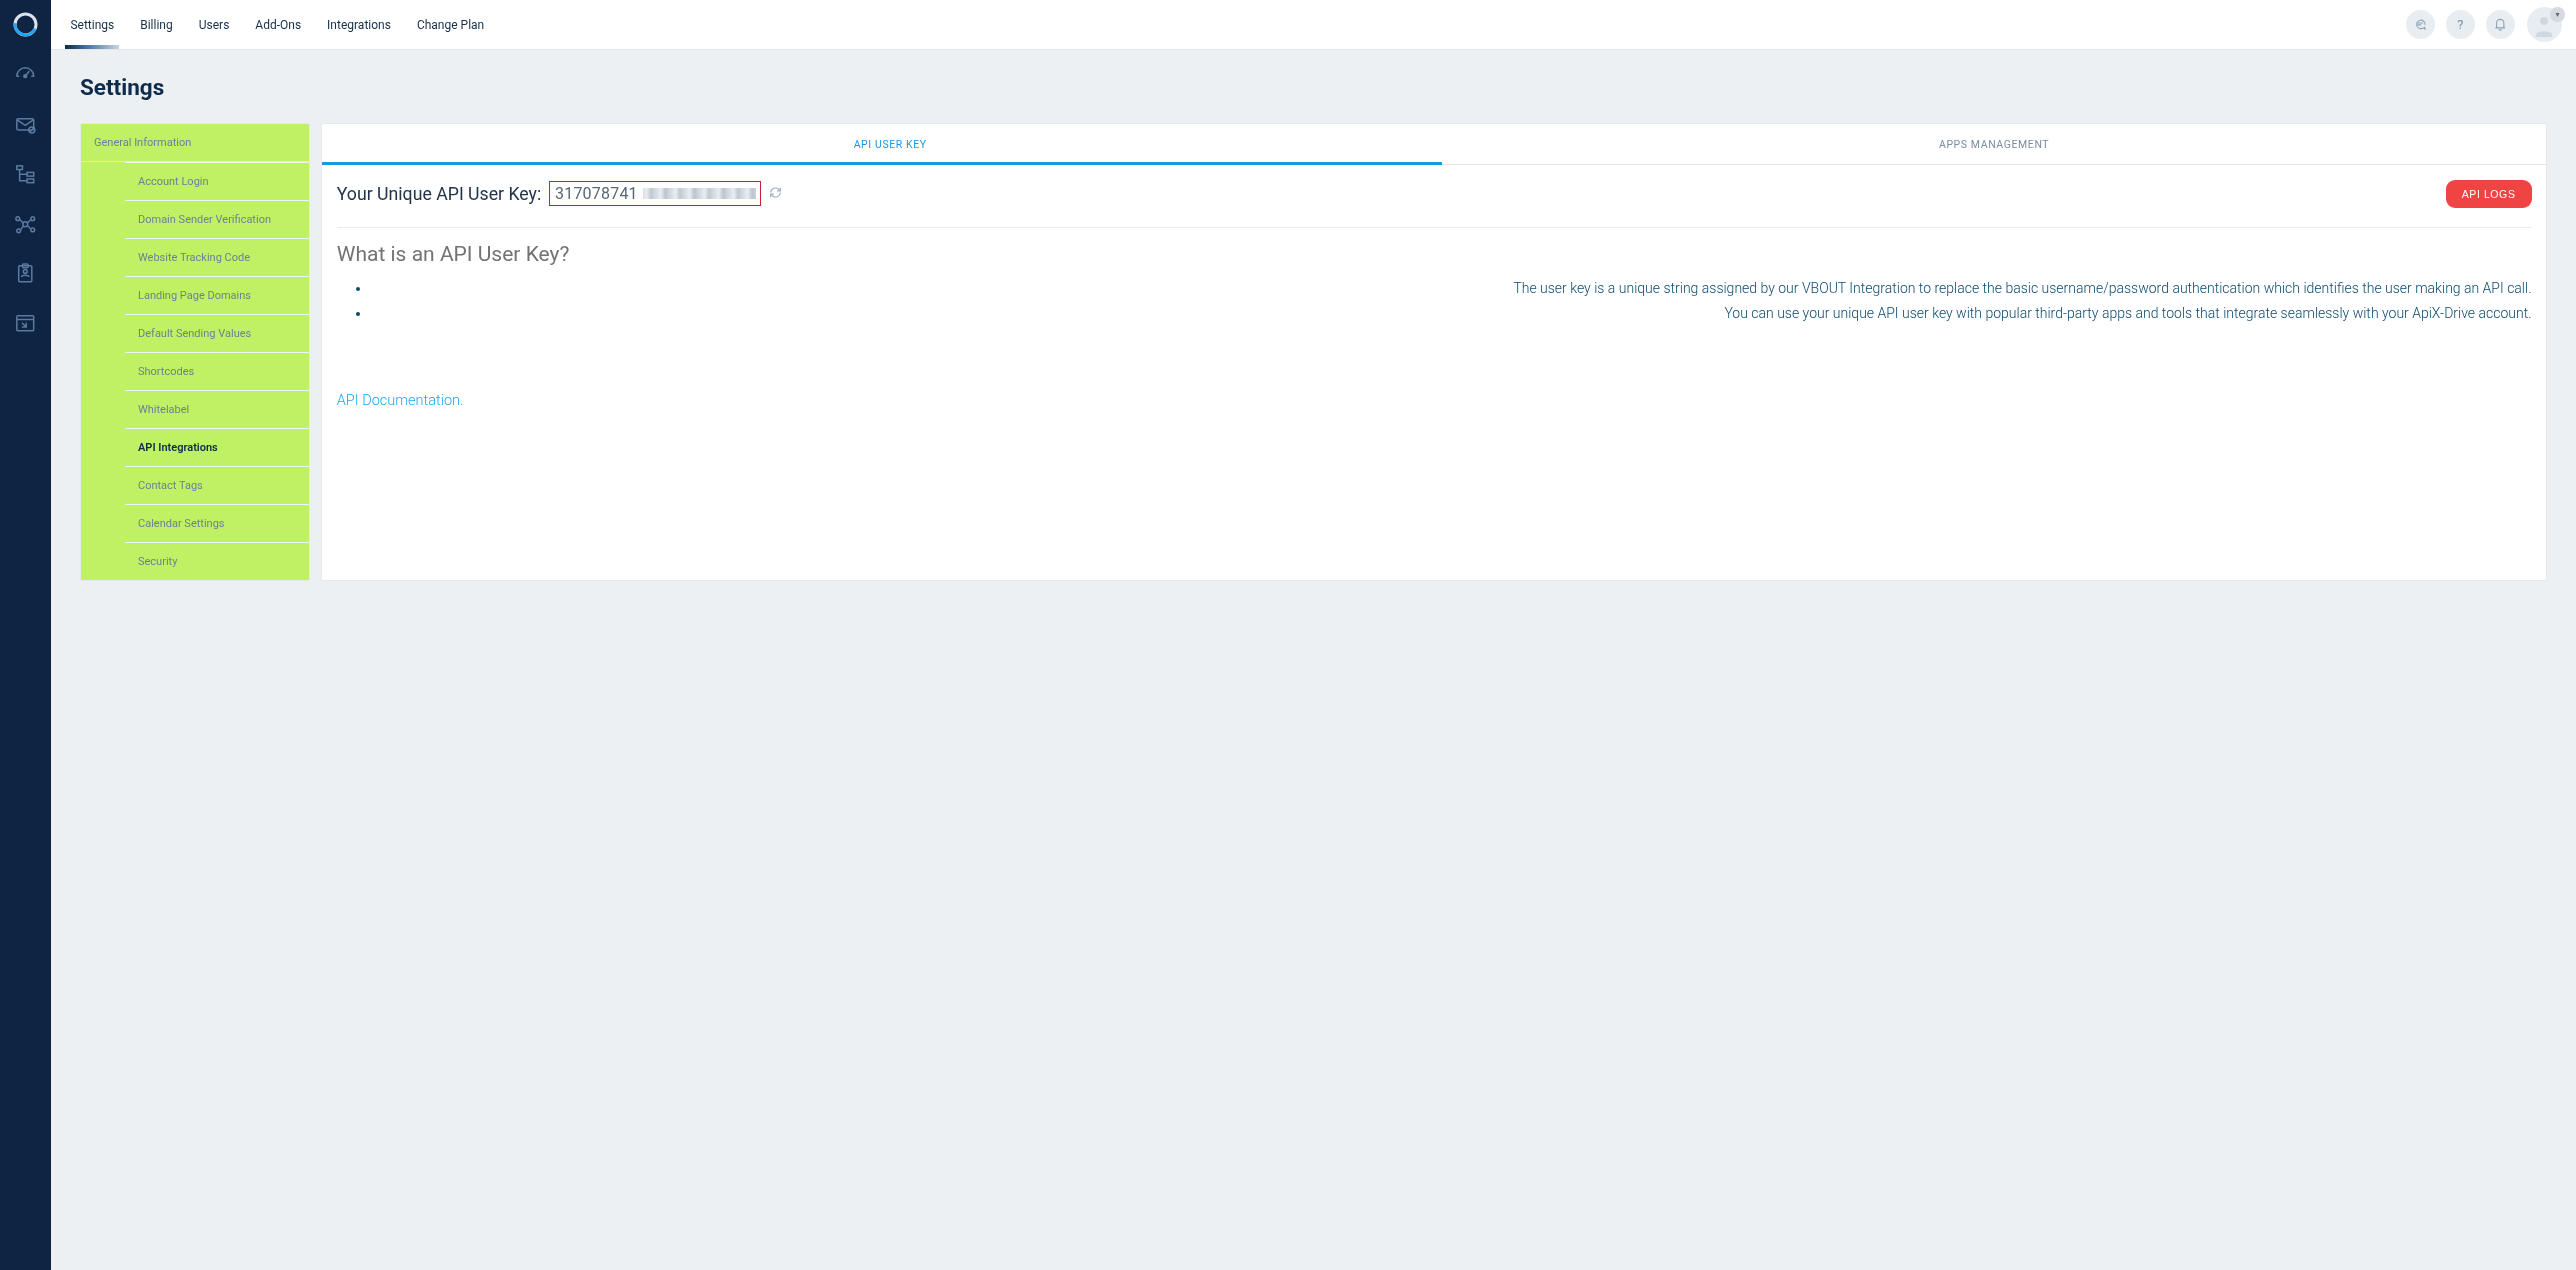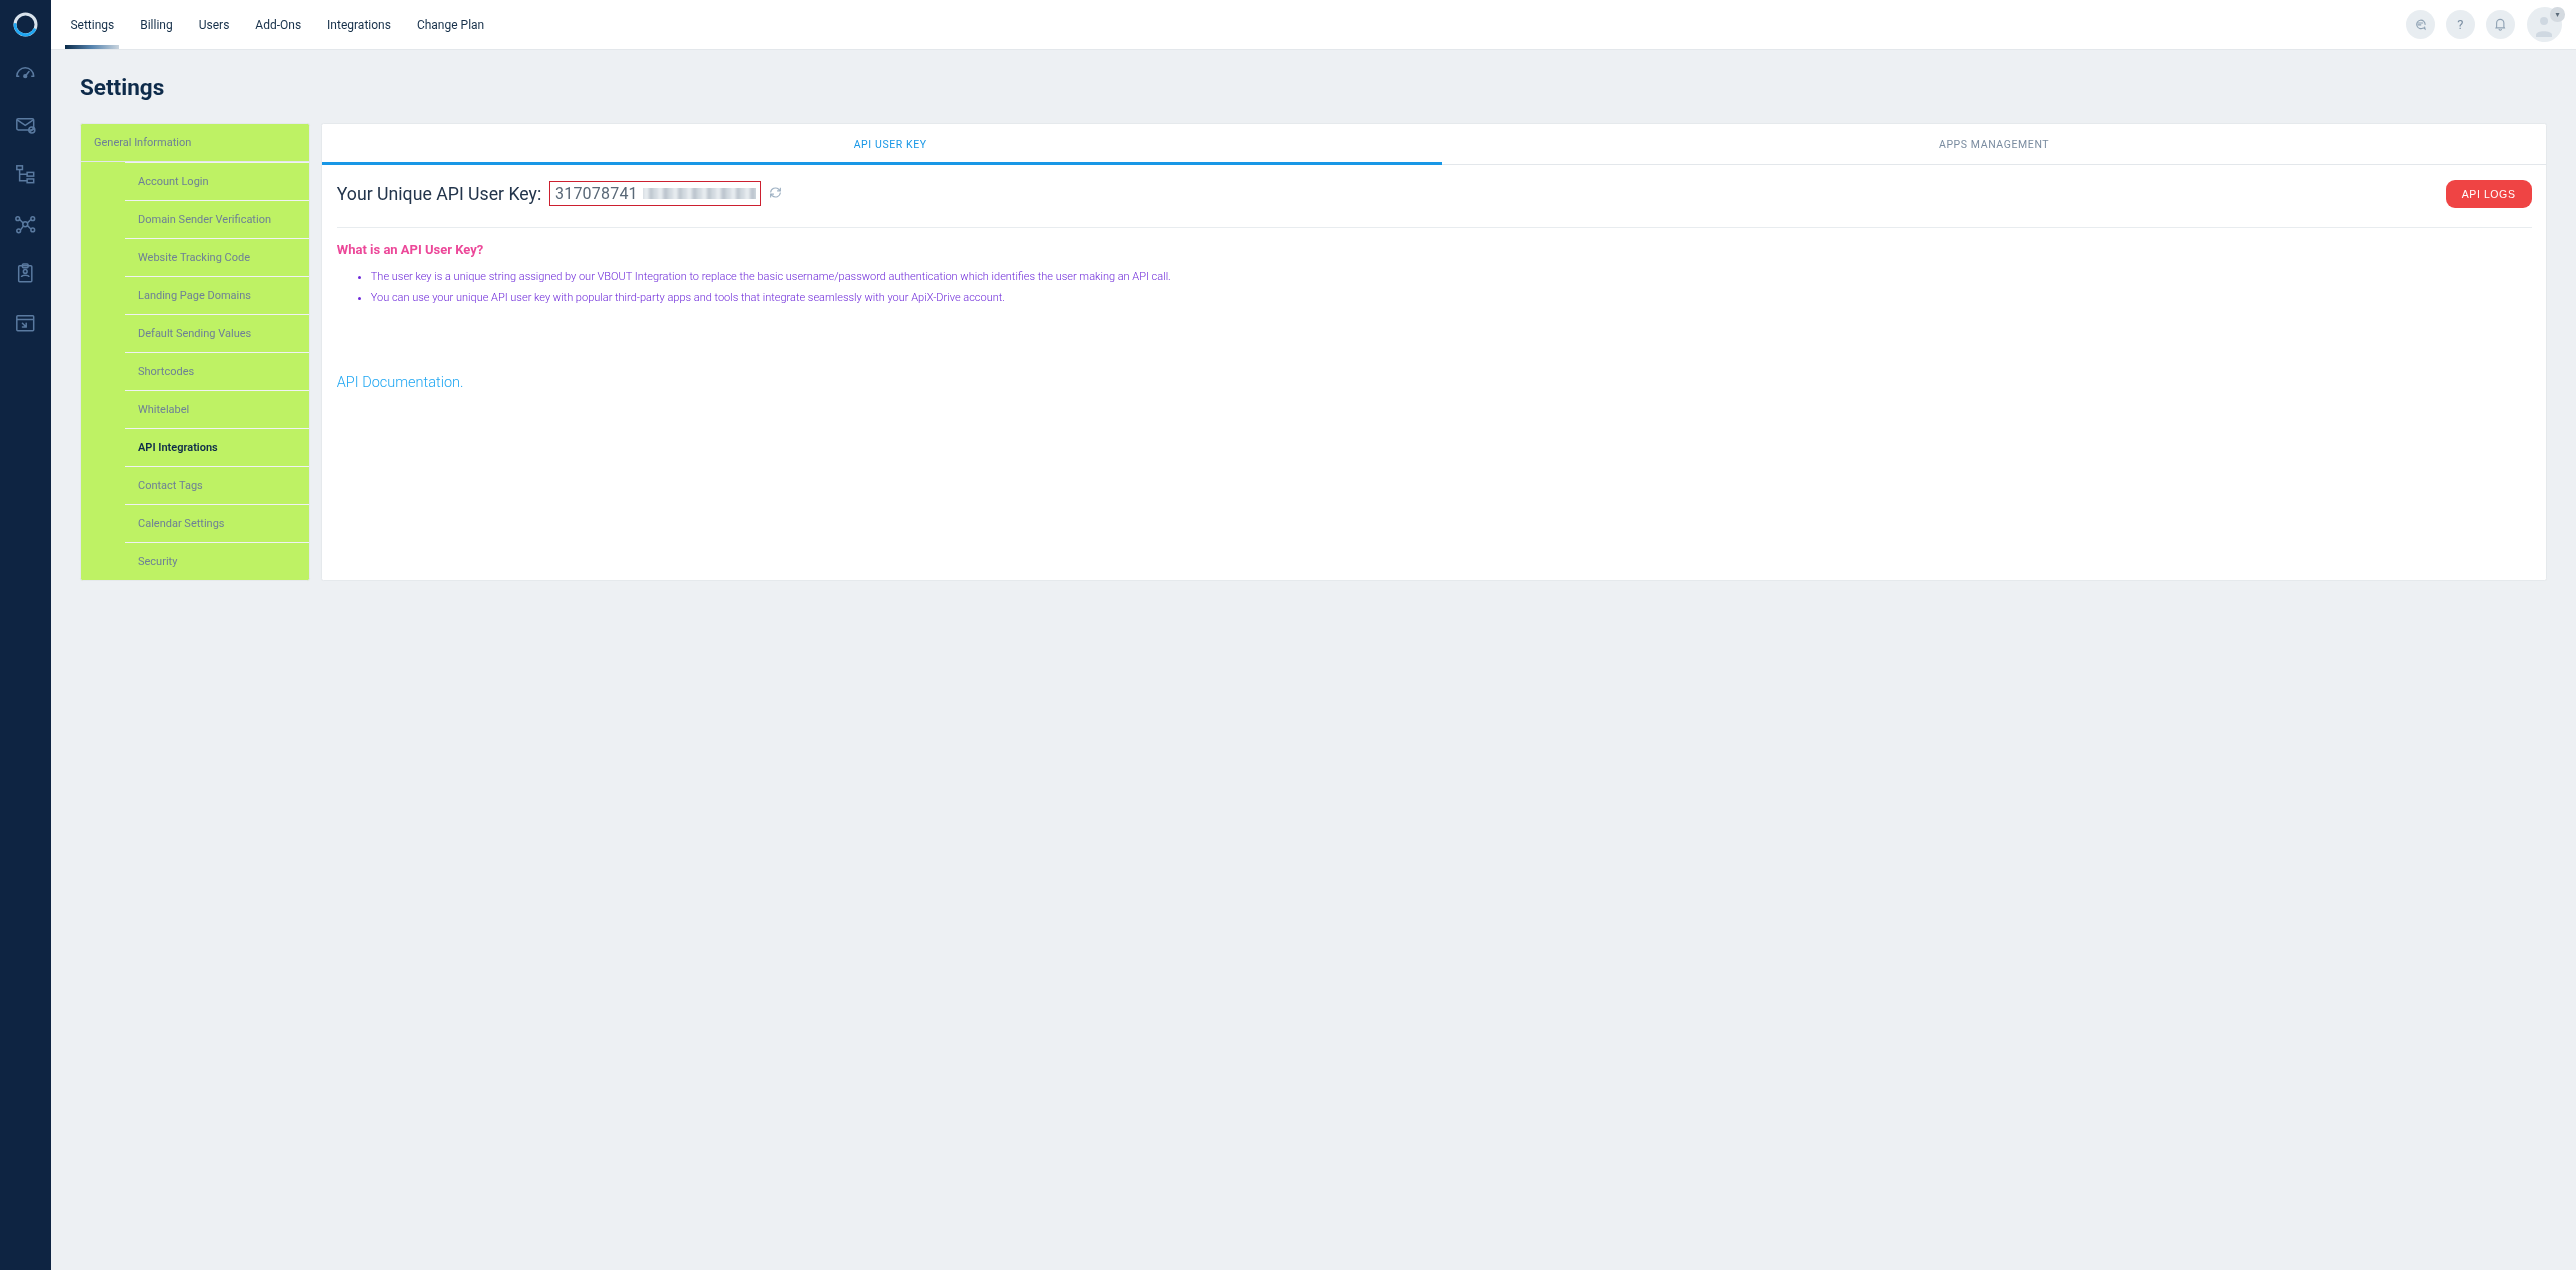--- a/index.html
+++ b/index.html
@@ -168,22 +168,22 @@
   .refresh-icon { color: #9db0c2; font-size: 11.3px; cursor: pointer; }
 
   .btn-primary {
     background: #ef4444; color: #fff; border: none;
     padding: 8px 16px; font-size: 10.5px; letter-spacing: 0.6px;
     border-radius: 9px; cursor: pointer;
   }
 
   .divider { border: none; border-top: 0.8px solid #e8ecef; margin: 19.3px 0 14.5px; }
 
-  .h2 { font-size: 13px; font-weight: 700; color: #ec4899; margin-bottom: 11.3px; }
-  .bullets { list-style: disc; padding-left: 34px; color: #6d28d9; font-size: 11px; line-height: 1.5; }
+  .h2 { font-size: 21px; font-weight: 400; color: #737373; margin-bottom: 11.3px; }
+  .bullets { list-style: disc; padding-left: 34px; color: #0c4a6e; font-size: 14px; line-height: 1.5; text-align: right; }
   .bullets li { margin-bottom: 4.8px; font-weight: 300; }
 
   .doc-link { display: inline-block; margin-top: 63px; color: #1ea6f2; font-size: 14.5px; cursor: pointer; font-weight: 300; text-align: center; }
 
 </style>
 </head>
 <body>
 
 <div class="app">
 

